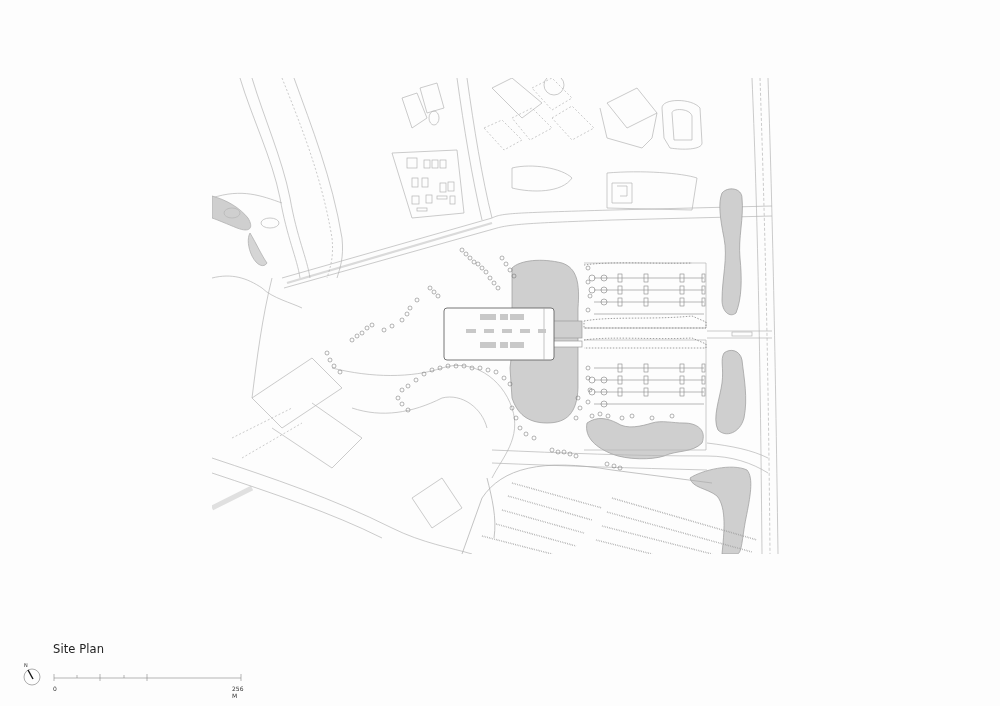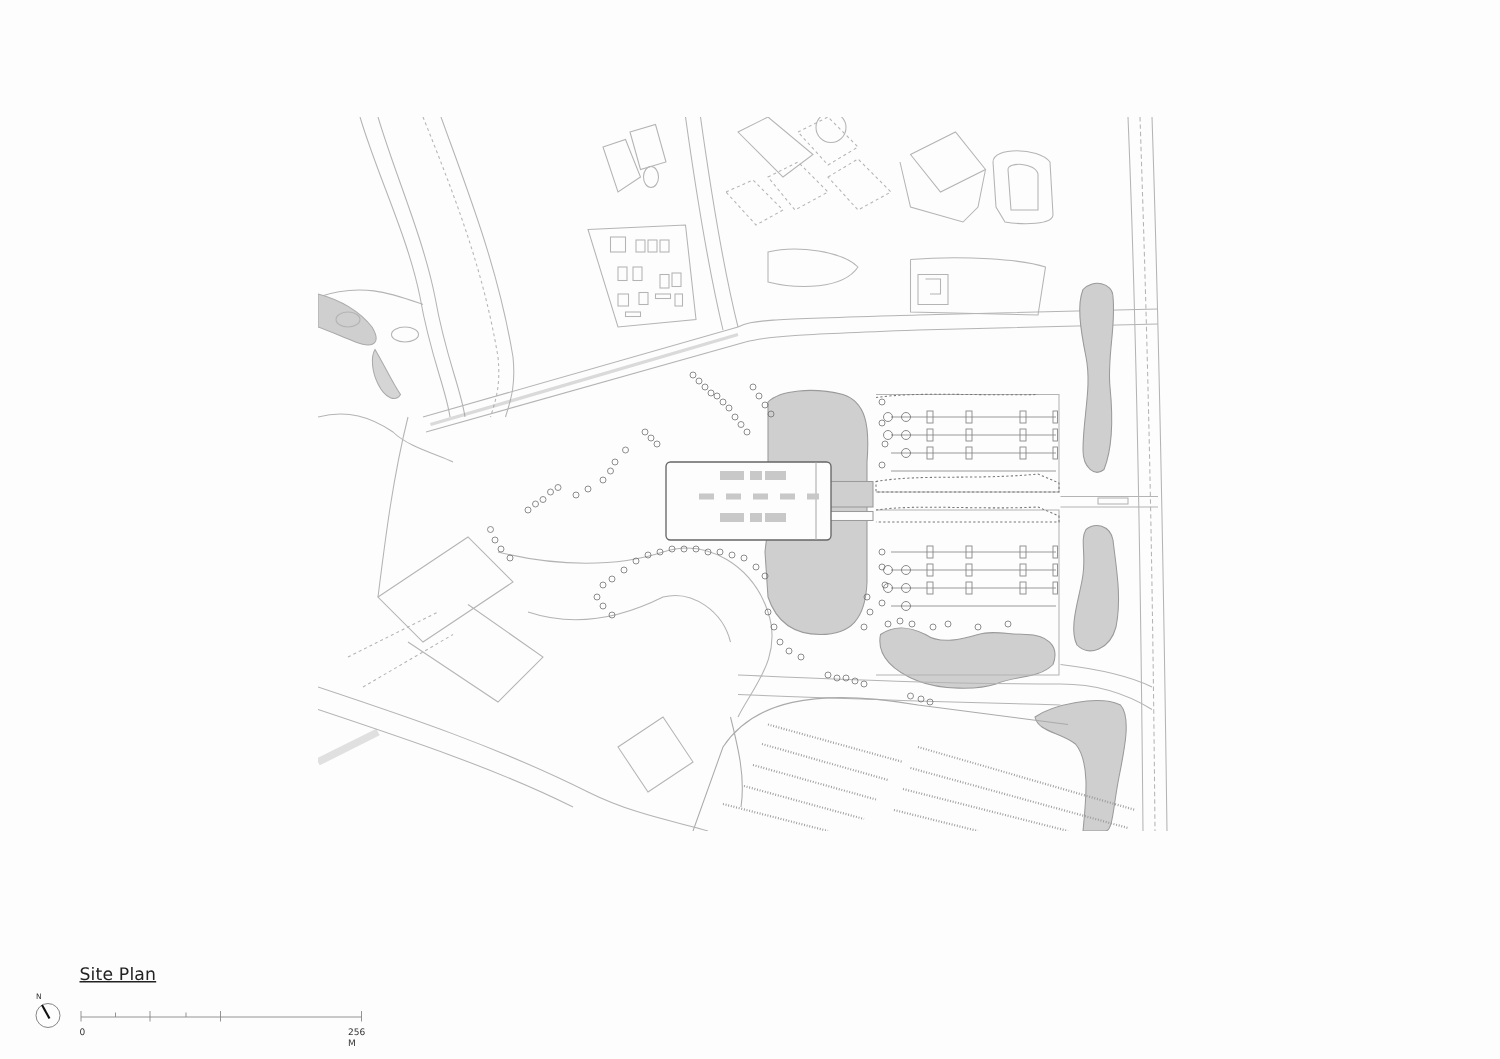--- a/index.html
+++ b/index.html
@@ -1,19 +1,19 @@
 <!DOCTYPE html>
 <html><head>
 <meta charset="utf-8">
 <style>
   html,body{margin:0;padding:0;background:#fdfdfd;}
   body{width:1000px;height:706px;position:relative;overflow:hidden;font-family:"DejaVu Sans",sans-serif;}
   .plan{position:absolute;left:212px;top:78px;width:568px;height:476px;}
   .plan svg{display:block;}
-  .title{position:absolute;left:53px;top:642px;font-size:11.5px;color:#222;letter-spacing:0.1px;text-decoration:underline;}
+  .title{position:absolute;left:53px;top:642px;font-size:11.5px;color:#222;letter-spacing:0.1px;}
   .compass{position:absolute;left:22px;top:666px;width:20px;height:20px;}
   .scalebar{position:absolute;left:53px;top:670px;width:190px;height:30px;}
   .scale-lbl{position:absolute;font-size:6px;color:#333;}
 </style>
 </head>
 <body>
 
 <div class="plan">
 <svg width="568" height="476" viewBox="0 0 568 476" xmlns="http://www.w3.org/2000/svg" fill="none" stroke="#b4b4b4" stroke-width="0.7">
 

